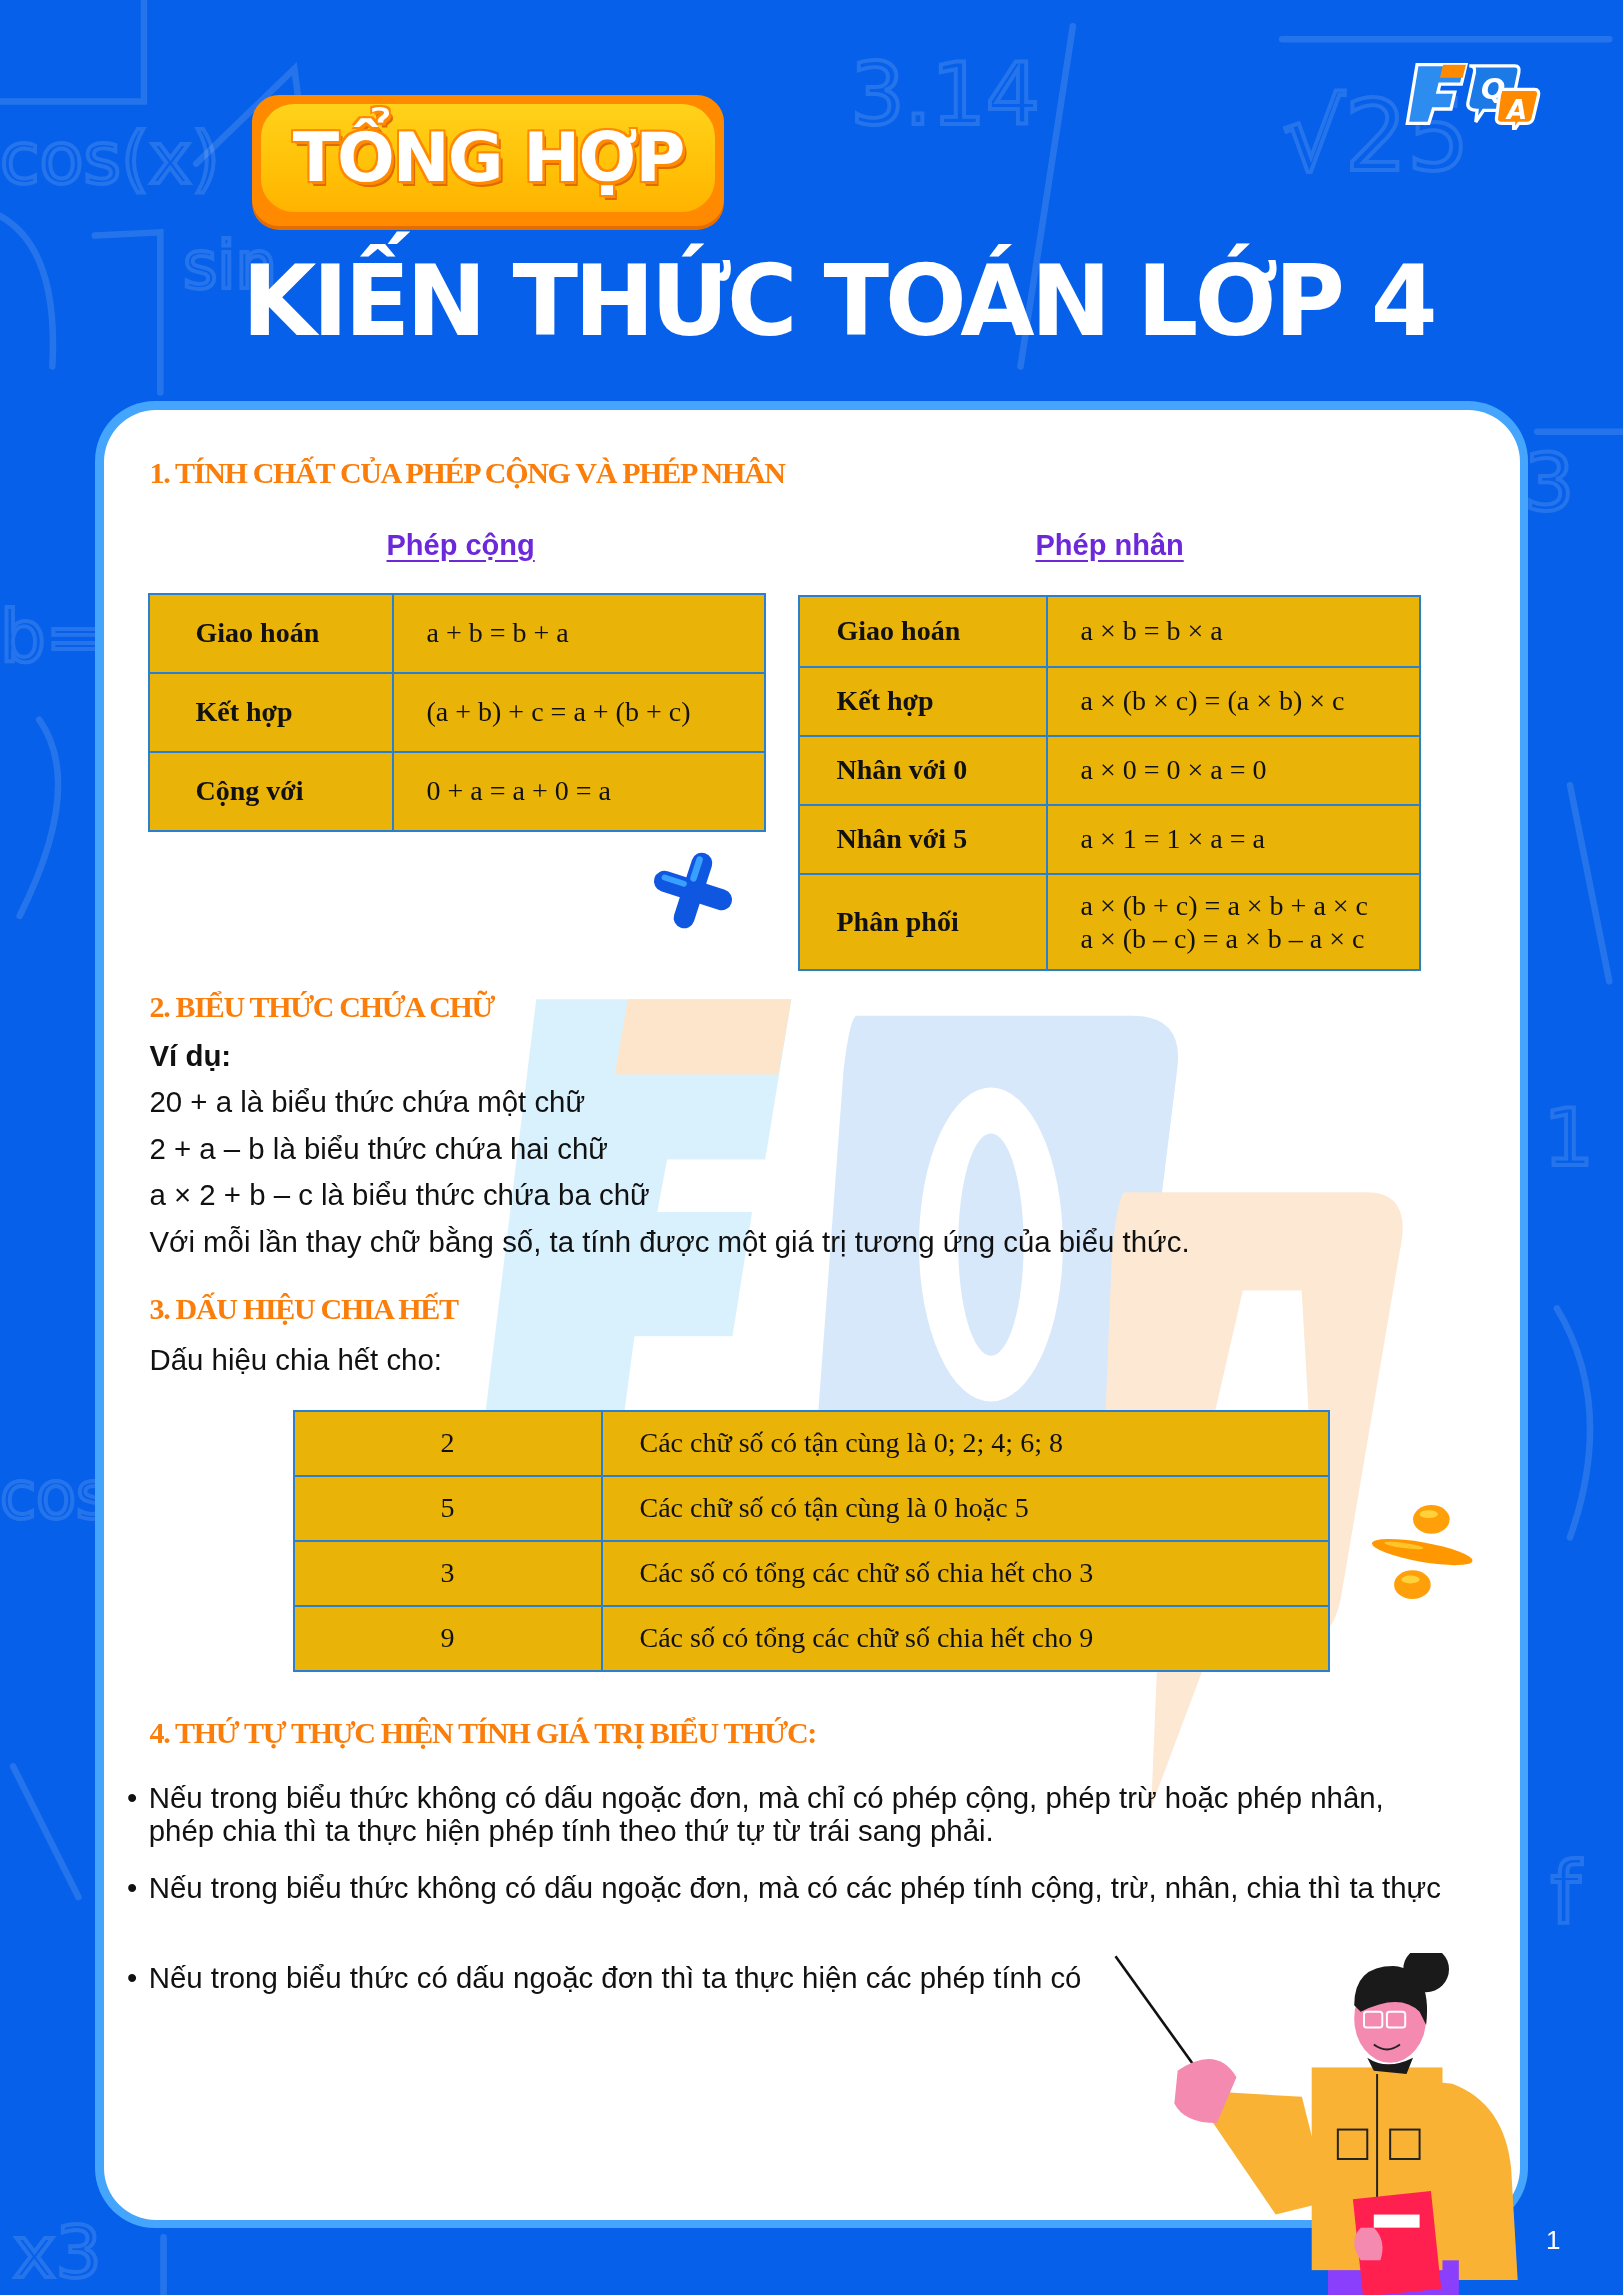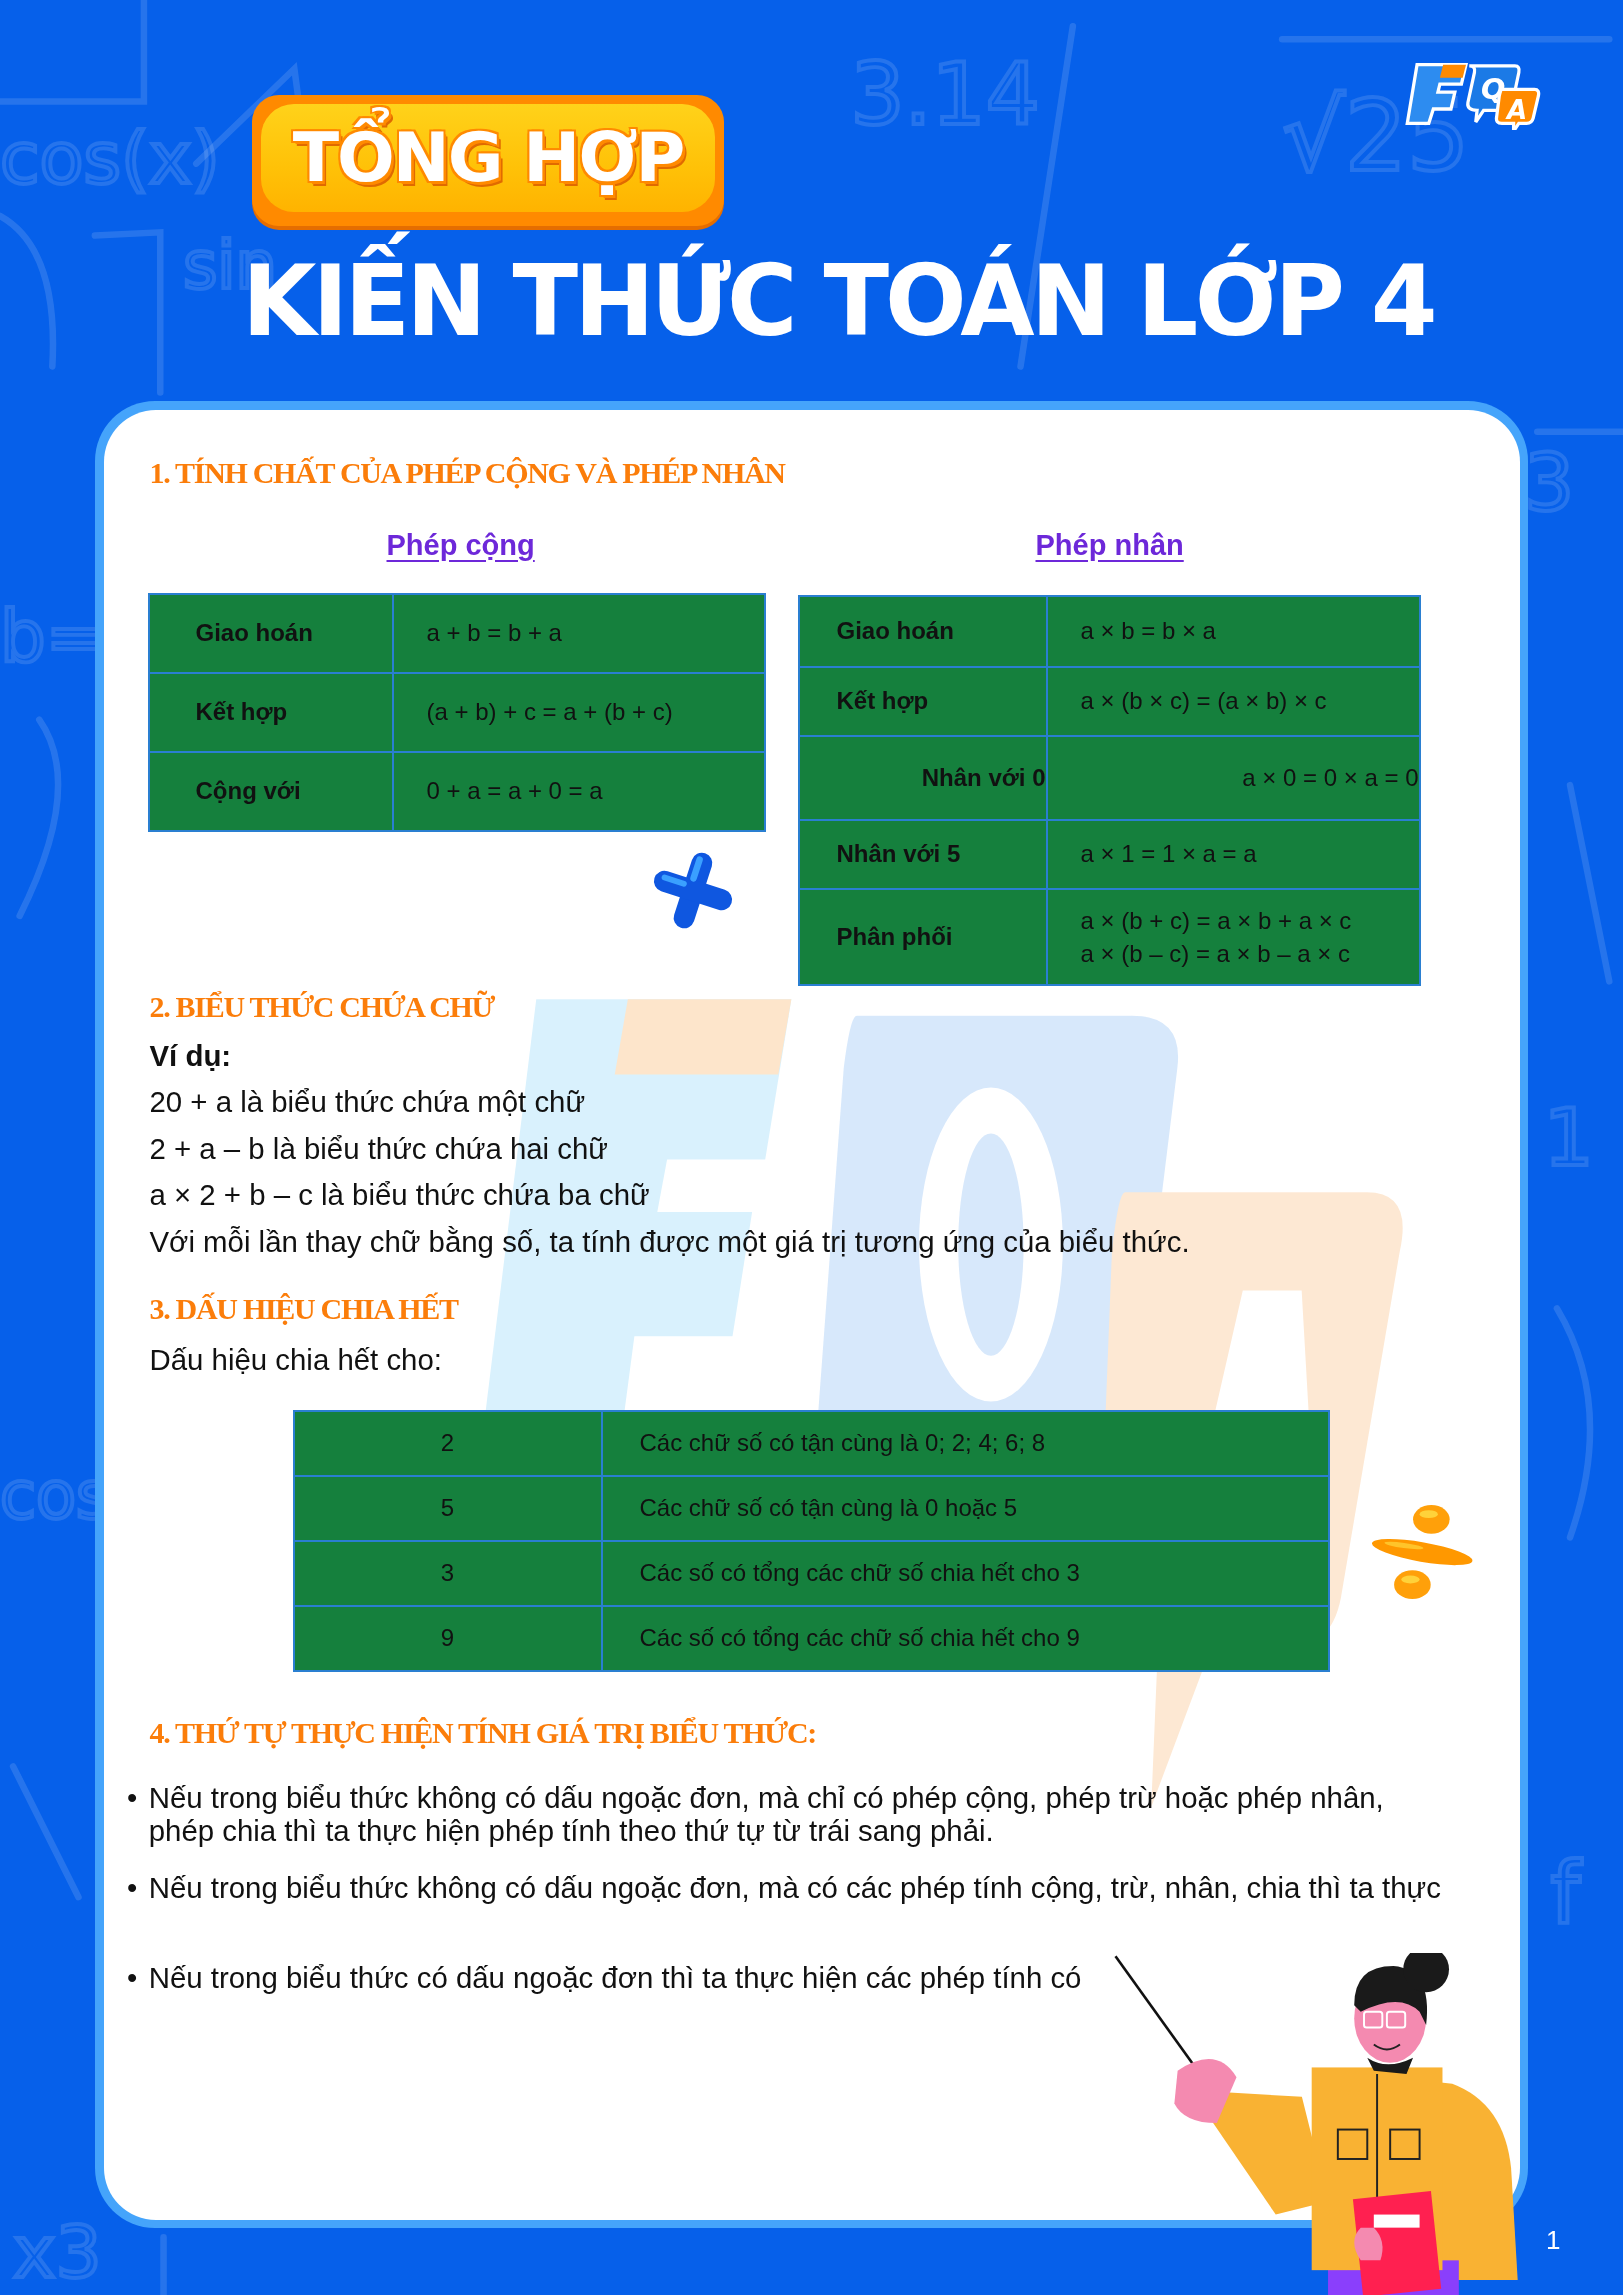--- a/index.html
+++ b/index.html
@@ -51,22 +51,22 @@
 
   .h-section {
     position: absolute; font-family: Liberation Serif, serif; font-weight: bold;
     color: #fb7d0a; font-size: 30px; letter-spacing: -1.3px; white-space: nowrap;
   }
   .subhead {
     position: absolute; font-family: Liberation Sans, sans-serif; font-weight: bold;
     font-size: 29px; text-decoration: underline; text-underline-offset: 5.2px; color: #6d28d9; text-align: center;
   }
   table.grid {
-    position: absolute; border-collapse: collapse; background: #15803d;
-    font-family: Liberation Sans, sans-serif; font-size: 24px;
+    position: absolute; border-collapse: collapse; background: #eab308;
+    font-family: Liberation Serif, serif; font-size: 28px;
   }
   table.grid td { border: 2px solid #2a7fd1; padding: 0 0 0 46px; vertical-align: middle; }
   table.grid td.k { font-weight: bold; padding-left: 46px; }
   table.grid td.v { padding-left: 33px; }
   table.div td { padding-left: 37px; }
   table.div td.num { text-align: center; padding-left: 0; }
 
   .para { position: absolute; left: 149px; font-family: "Liberation Sans", sans-serif; font-size: 29.4px; color: #111; white-space: nowrap; }
   .bold { font-weight: bold; }
   .bullet {
@@ -160,21 +160,21 @@
     <table class="grid" style="left:694px; top:185px; width:623px; height:374px;">
       <tbody>
           <tr style="height:71px;">
         <td class="k" style="width:209px; padding-left:37px;">Giao hoán</td>
         <td class="v">a × b = b × a</td>
       </tr>
       <tr style="height:69px;">
         <td class="k" style="padding-left:37px;">Kết hợp</td>
         <td class="v">a × (b × c) = (a × b) × c</td>
       </tr>
-      <tr style="height:84px;text-align:right;">
+      <tr style="height:69px;">
         <td class="k" style="padding-left:37px;">Nhân với 0</td>
         <td class="v">a × 0 = 0 × a = 0</td>
       </tr>
       <tr style="height:69px;">
         <td class="k" style="padding-left:37px;">Nhân với 5</td>
         <td class="v">a × 1 = 1 × a = a</td>
       </tr>
       <tr style="height:96px;">
         <td class="k" style="padding-left:37px;">Phân phối</td>
         <td class="v" style="line-height:33px;">

